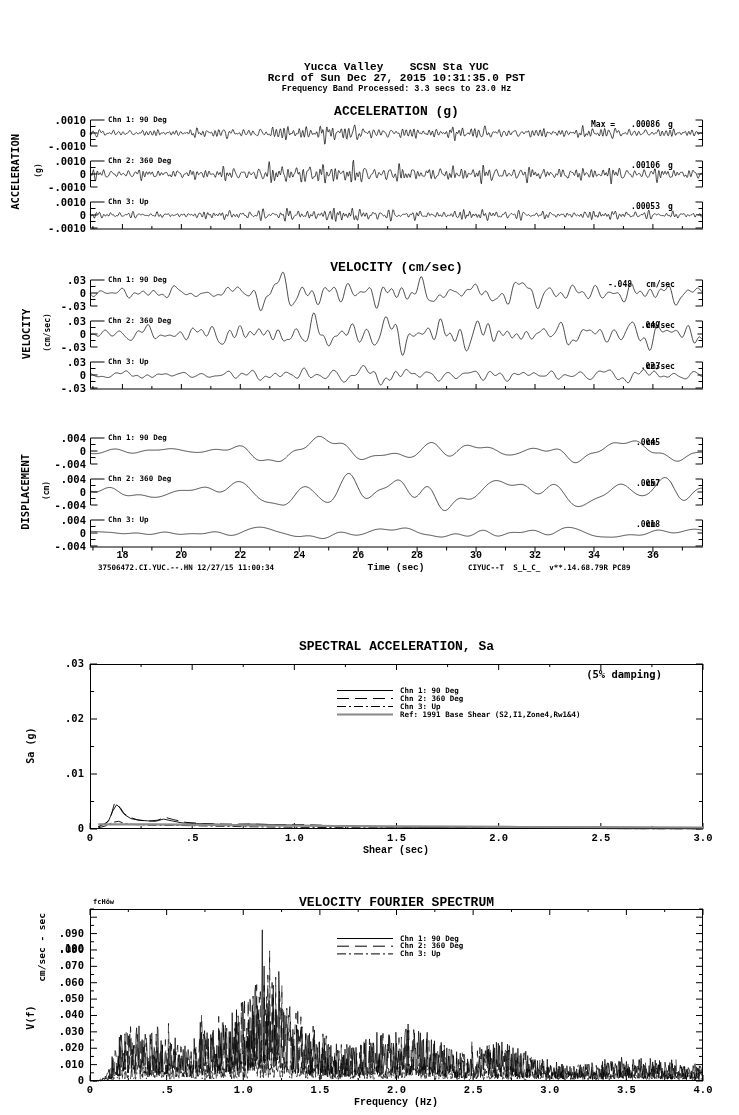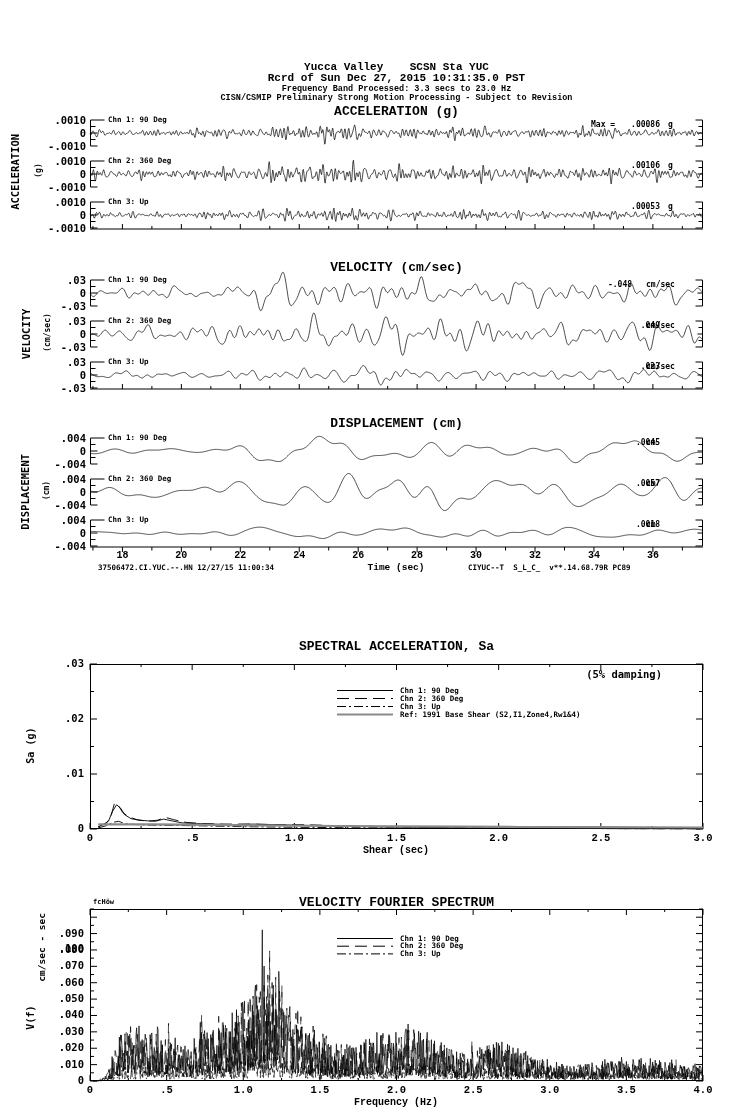--- a/index.html
+++ b/index.html
@@ -13,25 +13,23 @@
   svg{position:absolute;overflow:visible;}
 </style>
 </head>
 <body>
 
 <div class="page">
 
   <div class="lb ctr" style="left:90px;top:61px;width:613px;font-size:11px;">Yucca Valley    SCSN Sta YUC</div>
   <div class="lb ctr" style="left:90px;top:72px;width:613px;font-size:11px;">Rcrd of Sun Dec 27, 2015 10:31:35.0 PST</div>
   <div class="lb ctr" style="left:90px;top:85px;width:613px;font-size:8.5px;">Frequency Band Processed: 3.3 secs to 23.0 Hz</div>
-  <div class="lb ctr" style="left:90px;top:94px;width:613px;font-size:8.5px;">CISN/CSMIP Preliminary Strong Motion Processing - Subject to Revision</div>
 
   <div class="lb ctr" style="left:90px;top:261px;width:613px;font-size:13px;">VELOCITY (cm/sec)</div>
   <div class="lb ctr" style="left:90px;top:105px;width:613px;font-size:13px;">ACCELERATION (g)</div>
-  <div class="lb ctr" style="left:90px;top:417px;width:613px;font-size:13px;">DISPLACEMENT (cm)</div>
 
   <div class="lb rot" style="left:-59px;top:166px;font-size:10.5px;">ACCELERATION</div>
   <div class="lb rot" style="left:-36px;top:166px;font-size:8px;">(g)</div>
   <div class="lb rot" style="left:-48px;top:328px;font-size:10.5px;">VELOCITY</div>
   <div class="lb rot" style="left:-27px;top:328px;font-size:8px;">(cm/sec)</div>
   <div class="lb rot" style="left:-49px;top:486px;font-size:10.5px;">DISPLACEMENT</div>
   <div class="lb rot" style="left:-28px;top:486px;font-size:8px;">(cm)</div>
 
   <div id="ts-panels">
       <svg width="620" height="128" style="left: 90px; top: 110px;">

